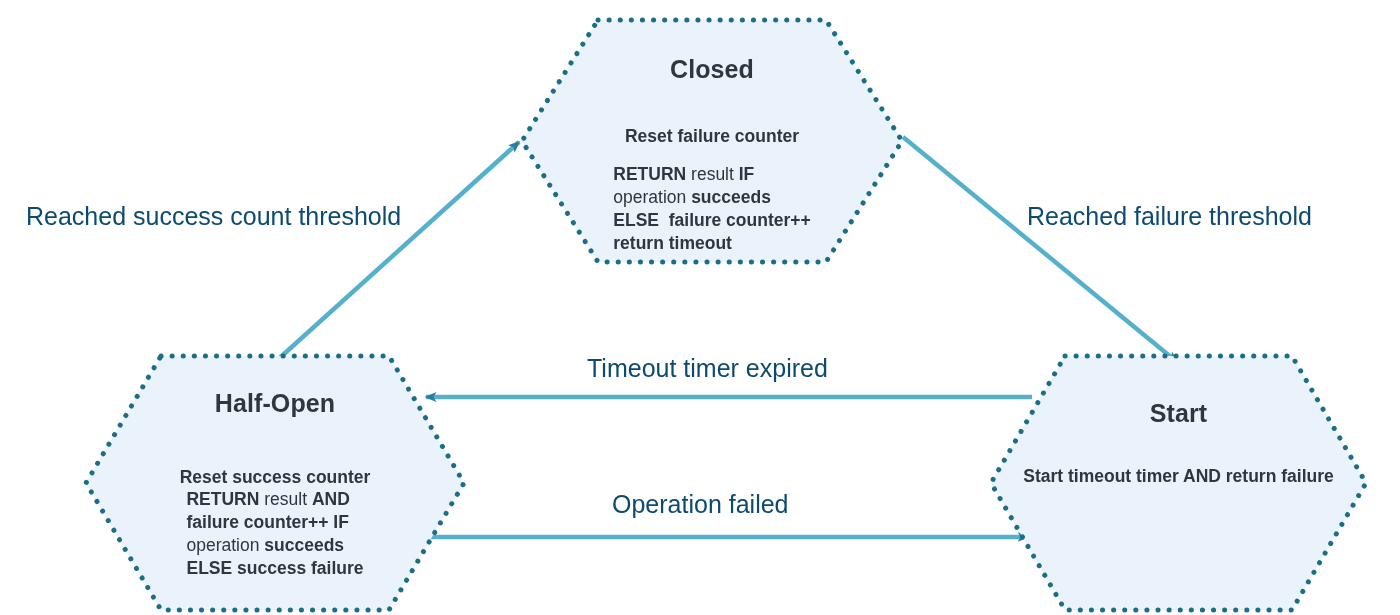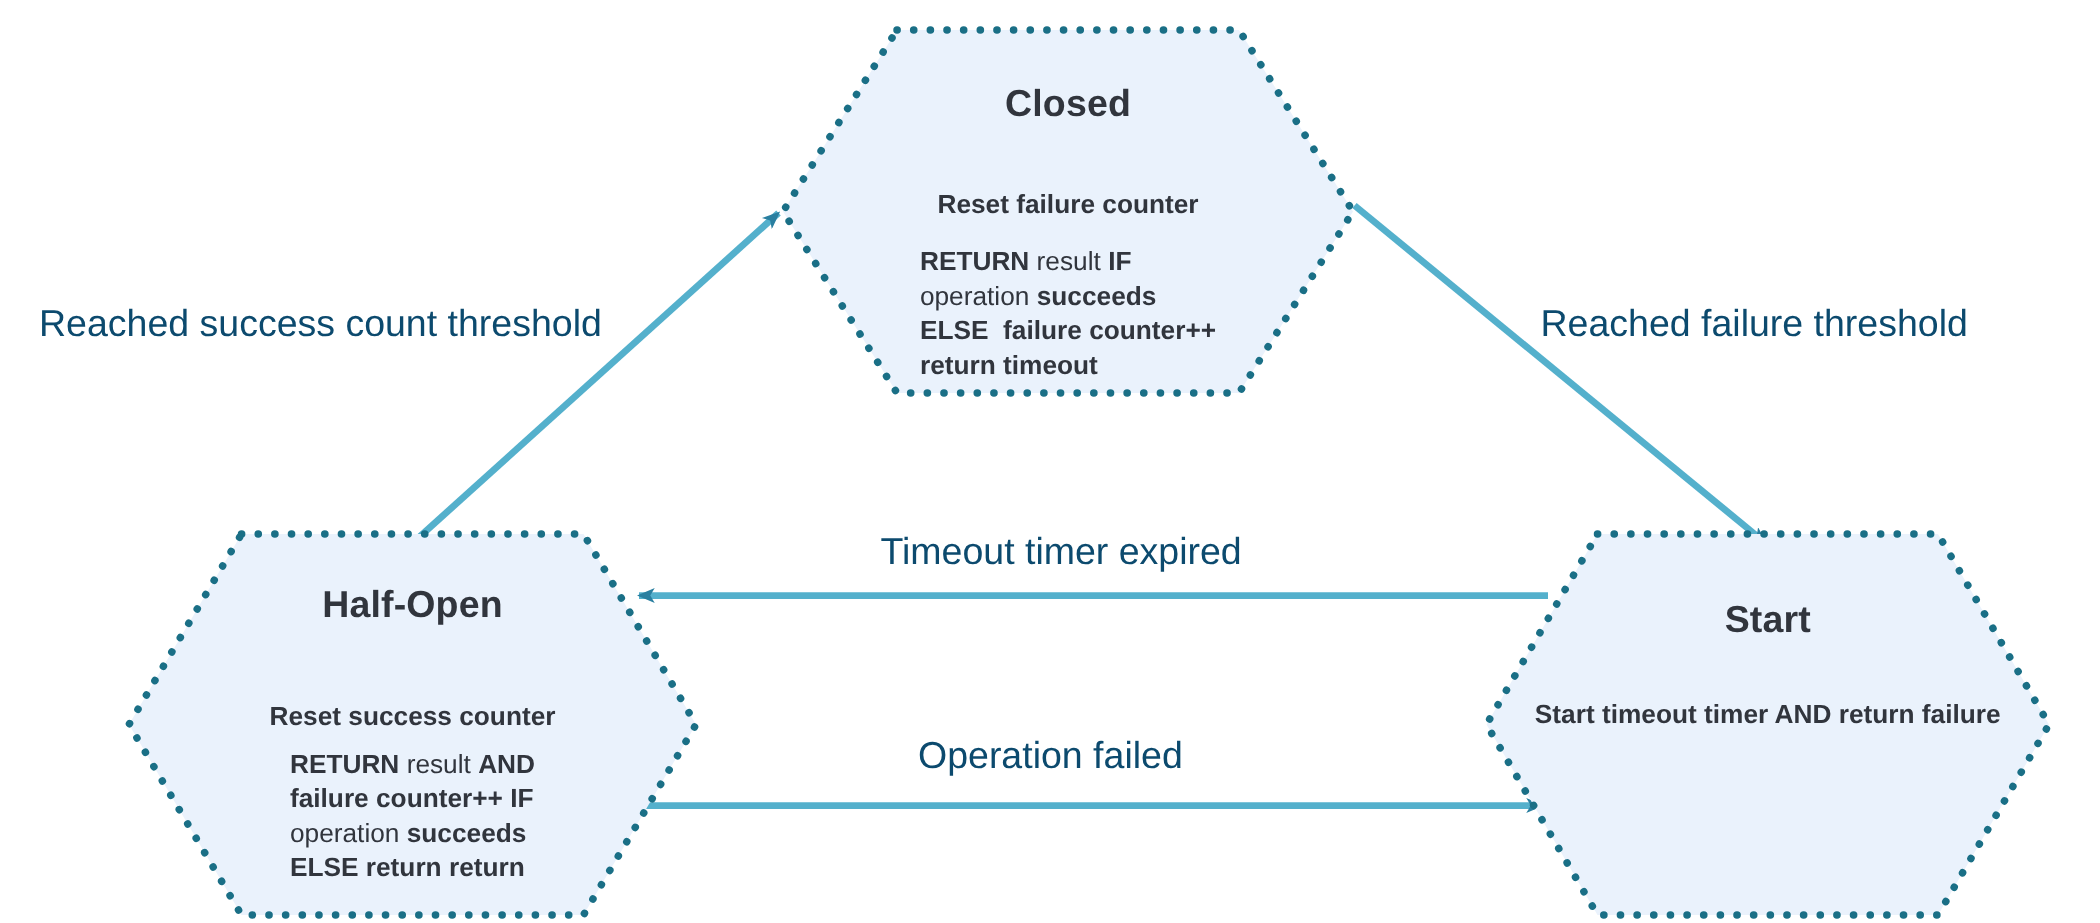--- a/index.html
+++ b/index.html
@@ -85,21 +85,21 @@
   }
   #node-closed .content { padding-top: 40px; }
   #node-closed .node-sub { margin-top: 42px; }
   #node-closed .node-body { margin-top: 16px; }
 
   #node-halfopen {
     left: 82px; top: 352px; width: 386px; height: 262px;
   }
   #node-halfopen .content { padding-top: 38px; }
   #node-halfopen .node-sub { margin-top: 49px; }
-  #node-halfopen .node-body { margin-top: 10px; }
+  #node-halfopen .node-body { margin-top: 0; }
 
   #node-open {
     left: 987px; top: 352px; width: 383px; height: 262px;
   }
   #node-open .content { padding-top: 48px; }
   #node-open .node-sub { margin-top: 38px; }
 
   #lbl-success { left: 26px; top: 204px; }
   #lbl-failure { left: 1027px; top: 204px; }
   #lbl-timeout { left: 587px; top: 356px; }
@@ -154,21 +154,21 @@
     <svg class="hexwrap" viewBox="0 0 386 262" preserveAspectRatio="none">
       <polygon points="79,4 307,4 382,131 307,258 79,258 4,131" fill="#eaf2fc" stroke="#1a6f86" stroke-width="5" stroke-linecap="round" stroke-dasharray="0.1 11"></polygon>
     </svg>
     <div class="content">
       <div class="node-title">Half-Open</div>
       <div class="node-sub">Reset success counter</div>
       <div class="node-body">
         <div><b>RETURN</b> <span class="lt">result</span> <b>AND</b></div>
         <div><b>failure counter++ IF</b></div>
         <div><span class="lt">operation</span> <b>succeeds</b></div>
-        <div><b>ELSE return return</b></div>
+        <div><b>ELSE success failure</b></div>
       </div>
     </div>
   </div>
 
   <div class="node" id="node-open">
     <svg class="hexwrap" viewBox="0 0 383 262" preserveAspectRatio="none">
       <polygon points="78,4 305,4 379,131 305,258 78,258 4,131" fill="#eaf2fc" stroke="#1a6f86" stroke-width="5" stroke-linecap="round" stroke-dasharray="0.1 11"></polygon>
     </svg>
     <div class="content">
       <div class="node-title">Start</div>

